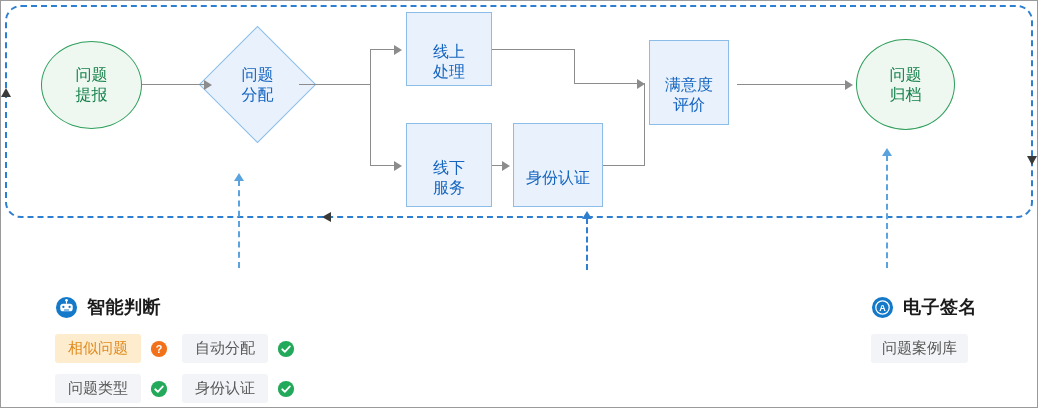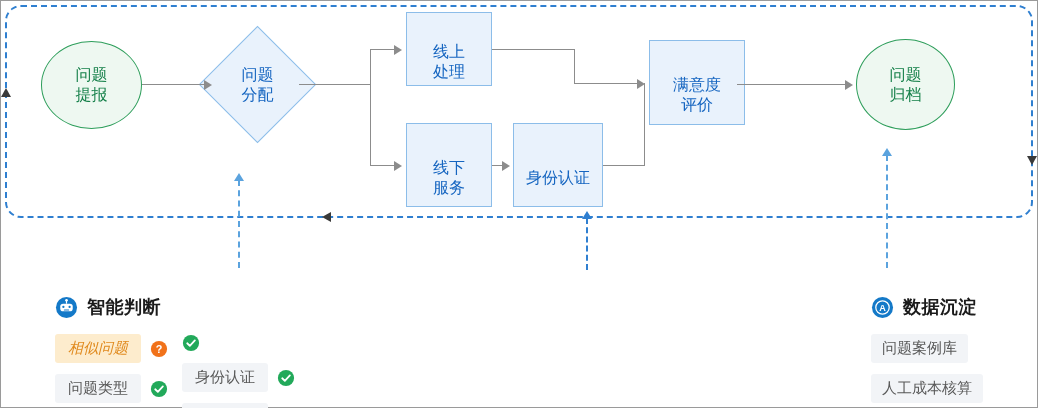--- a/index.html
+++ b/index.html
@@ -104,21 +104,21 @@
   .group-title { font-size: 18px; font-weight: bold; color: #1b1b1b; letter-spacing: .5px; }
 
   .tag-grid { display: flex; gap: 14px; margin-top: 14px; }
   .tag-col { display: flex; flex-direction: column; gap: 11px; }
   .tag-row { display: flex; align-items: center; gap: 9px; }
   .tag {
     background: #f2f4f7; color: #585858;
     font-size: 15px; padding: 5px 11px; border-radius: 3px;
     white-space: nowrap; min-width: 86px; text-align: center;
   }
-  .tag.highlight { background: #fdeccd; color: #e08a1e; font-style: italic; }
+  .tag.highlight { background: #fdeccd; color: #e08a1e; }
   .tag.ellipsis { color: #9aa0a6; letter-spacing: 2px; }
 
   .status { width: 18px; height: 18px; flex: 0 0 18px; }
   .status.placeholder { visibility: hidden; }
 </style>
 </head>
 <body>
 
 <div id="root">
 
@@ -148,21 +148,21 @@
 
   <div class="node rect-node" style="left:406px; top:123px; width:86px; height:84px;">
     <div class="node-text">线下
 服务</div>
   </div>
 
   <div class="node rect-node" style="left:513px; top:123px; width:90px; height:84px;">
     <div class="node-text">身份认证</div>
   </div>
 
-  <div class="node rect-node" style="left:649px; top:40px; width:96px; height:85px;">
+  <div class="node rect-node" style="left:649px; top:40px; width:80px; height:85px;">
     <div class="node-text">满意度
 评价</div>
   </div>
 
   <div class="node circle-node" style="left:856px; top:39px; width:99px; height:91px;">
     <div class="node-text">问题
 归档</div>
   </div>
 
   <div class="conn h" style="left:142px; top:84px; width:65px;"></div>
@@ -225,20 +225,21 @@
         <div class="tag-row">
           <span class="tag">问题类型</span>
           <svg class="status" viewBox="0 0 20 20">
             <circle cx="10" cy="10" r="9" fill="#22a95a"></circle>
             <path d="M5.8 10.3 L8.7 13.1 L14.3 7.2" stroke="#ffffff" stroke-width="2" fill="none" stroke-linecap="round" stroke-linejoin="round"></path>
           </svg>
         </div>
       </div>
       <div class="tag-col">
         <div class="tag-row">
+          <span class="tag">自动分配</span>
           <svg class="status" viewBox="0 0 20 20">
             <circle cx="10" cy="10" r="9" fill="#22a95a"></circle>
             <path d="M5.8 10.3 L8.7 13.1 L14.3 7.2" stroke="#ffffff" stroke-width="2" fill="none" stroke-linecap="round" stroke-linejoin="round"></path>
           </svg>
         </div>
         <div class="tag-row">
           <span class="tag">身份认证</span>
           <svg class="status" viewBox="0 0 20 20">
             <circle cx="10" cy="10" r="9" fill="#22a95a"></circle>
             <path d="M5.8 10.3 L8.7 13.1 L14.3 7.2" stroke="#ffffff" stroke-width="2" fill="none" stroke-linecap="round" stroke-linejoin="round"></path>
@@ -253,27 +254,24 @@
   </div>
 
 
   <div class="group" style="left:871px; top:255px;">
     <div class="group-head">
       <svg class="group-icon" viewBox="0 0 24 24">
         <circle cx="12" cy="12" r="11" fill="#1479c8"></circle>
         <circle cx="12" cy="12" r="7" fill="none" stroke="#ffffff" stroke-width="1.3"></circle>
         <text x="12" y="15.8" text-anchor="middle" font-size="9.5" font-weight="bold" fill="#ffffff" font-family="'Liberation Sans',sans-serif">A</text>
       </svg>
-      <span class="group-title">数据沉淀</span>
+      <span class="group-title">电子签名</span>
     </div>
     <div class="tag-grid">
       <div class="tag-col">
         <div class="tag-row">
           <span class="tag">问题案例库</span>
         </div>
-        <div class="tag-row">
-          <span class="tag">人工成本核算</span>
-        </div>
       </div>
     </div>
   </div>
 
 </div>
 
 </body></html>

